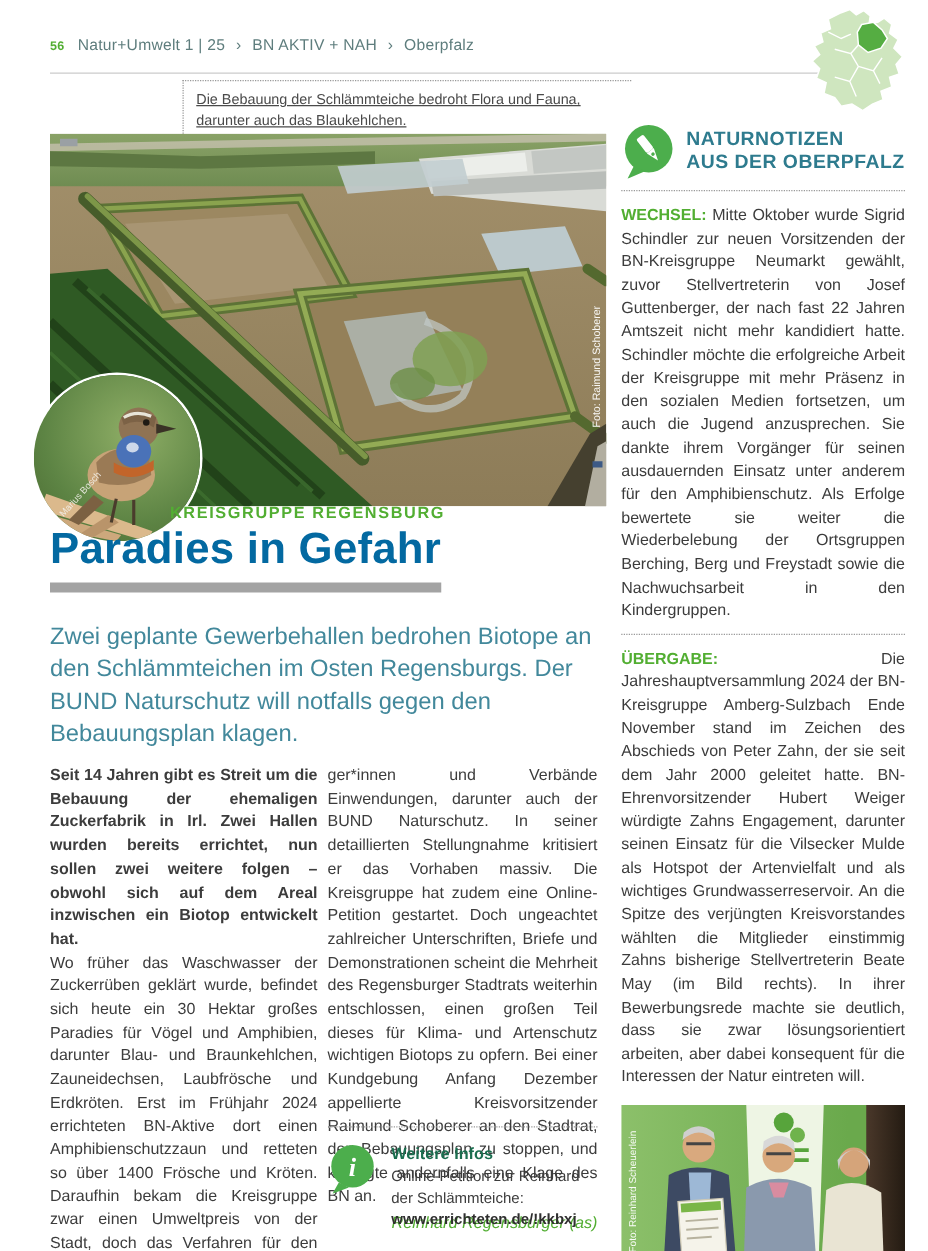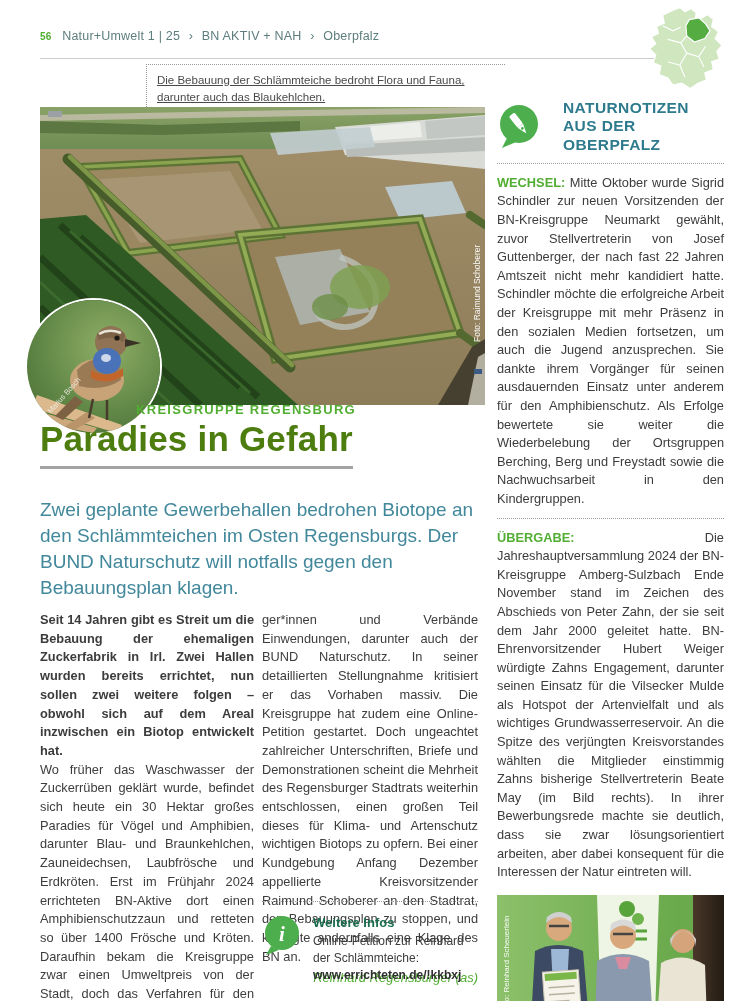--- a/index.html
+++ b/index.html
@@ -16,40 +16,40 @@
   .map{position:absolute;top:5px;right:13px;width:88px;height:86px;}
   
   .caption{position:absolute;left:146px;top:64px;width:348px;padding:7px 0 0 10px;
     border-top:1.5px dotted #999;border-left:1.5px dotted #999;
     font-size:11.5px;line-height:1.5;color:#4a4a4a;text-decoration:underline;}
   
   .photo{position:absolute;left:40px;top:107px;width:445px;height:298px;}
   .bird{position:absolute;left:27px;top:300px;width:133px;height:133px;border-radius:50%;overflow:hidden;box-shadow:0 0 0 2px #fff;}
   
   .kicker{position:absolute;left:136px;top:402px;font-size:13px;font-weight:bold;color:#52ae32;letter-spacing:1.3px;}
-  .title{position:absolute;left:40px;top:419px;font-size:35px;font-weight:bold;color:#4d7c0f;
-    letter-spacing:.2px;padding-bottom:7px;border-bottom:3px solid #a3a3a3;}
+  .title{position:absolute;left:40px;top:419px;font-size:35px;font-weight:bold;color:#0369a1;
+    letter-spacing:.2px;padding-bottom:7px;border-bottom:8px solid #a3a3a3;}
   .standfirst{position:absolute;left:40px;top:497px;width:448px;font-size:19px;line-height:1.37;color:#42889b;}
   
   .col{position:absolute;top:611px;width:214px;font-size:12.8px;line-height:18.7px;text-align:justify;color:#3c3c3c;}
   .col1{left:40px;}
   .col2{left:262px;width:216px;}
   .col p{margin:0;}
   .lead{font-weight:bold;}
   .author{text-align:right;color:#52ae32;font-style:italic;font-size:13px;margin-top:3px;}
   
   .infobox{position:absolute;left:262px;top:901px;width:216px;border-top:1.5px dotted #999;
     padding-top:13px;display:flex;gap:11px;align-items:flex-start;}
   .bubble{flex:none;}
   .info-title{font-size:13px;font-weight:bold;color:#1a6e4f;margin-bottom:3px;}
   .info-text{font-size:12px;line-height:1.42;color:#3c3c3c;}
   .info-link{font-weight:bold;color:#2f2f2f;text-decoration:none;}
   
   .sidebar{position:absolute;left:497px;top:99px;width:227px;}
-  .sb-head{display:flex;gap:22px;align-items:center;margin-bottom:9px;}
+  .sb-head{display:flex;gap:8px;align-items:center;margin-bottom:9px;}
   .sb-title{font-size:15.5px;font-weight:bold;color:#2e7b8e;line-height:1.18;letter-spacing:.4px;}
   .sb-dotted{border:none;border-top:1.5px dotted #999;margin:9px 0 10px 0;}
   .sb-p{font-size:12.8px;line-height:18.6px;text-align:justify;color:#3c3c3c;margin:0;}
   .sb-label{color:#52ae32;font-weight:bold;}
   .sb-photo{display:block;width:227px;height:126px;margin-top:13px;}
 </style>
 </head>
 <body>
 
 <div class="header">

